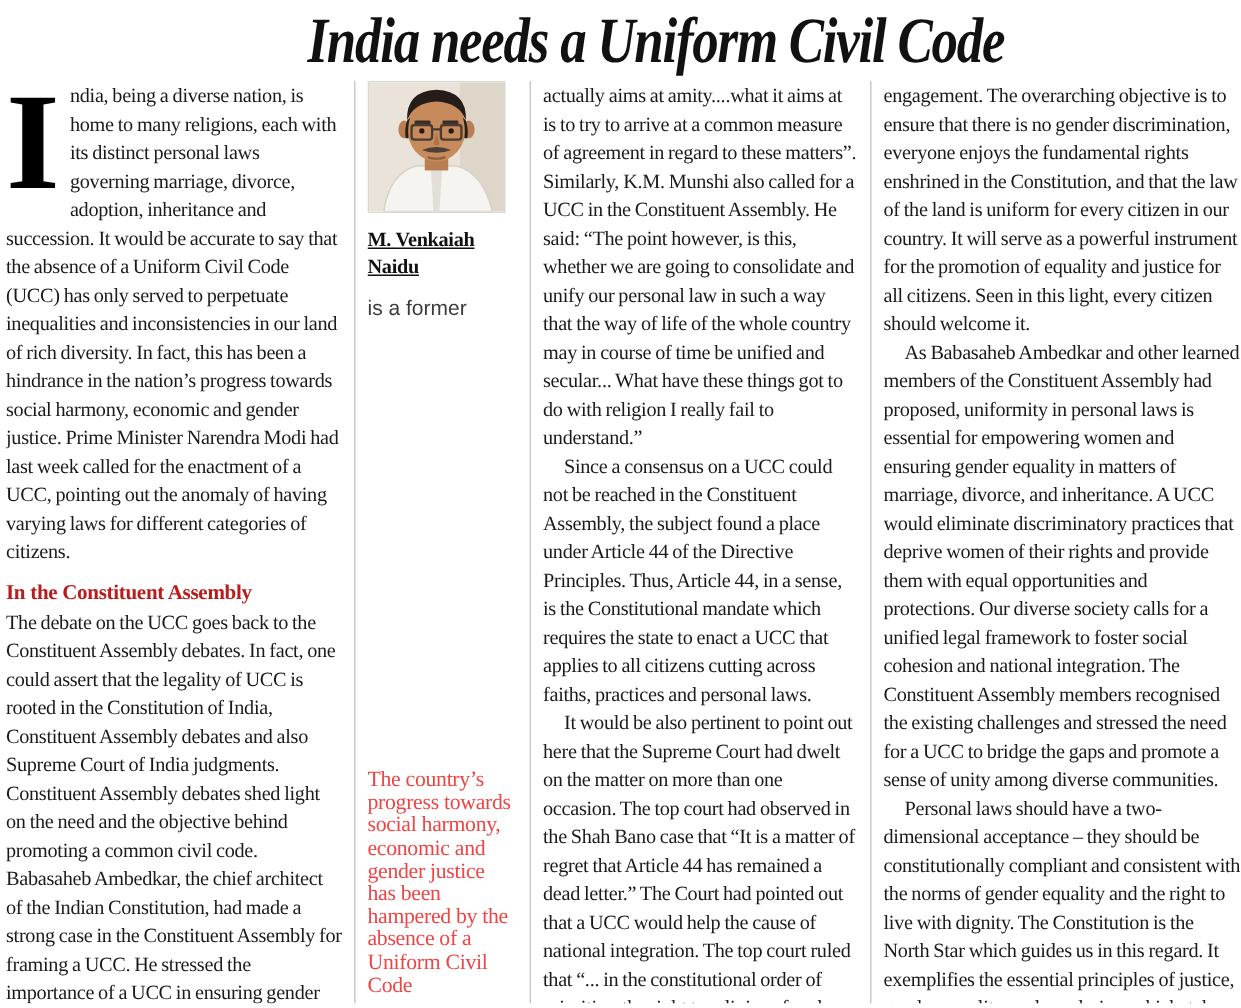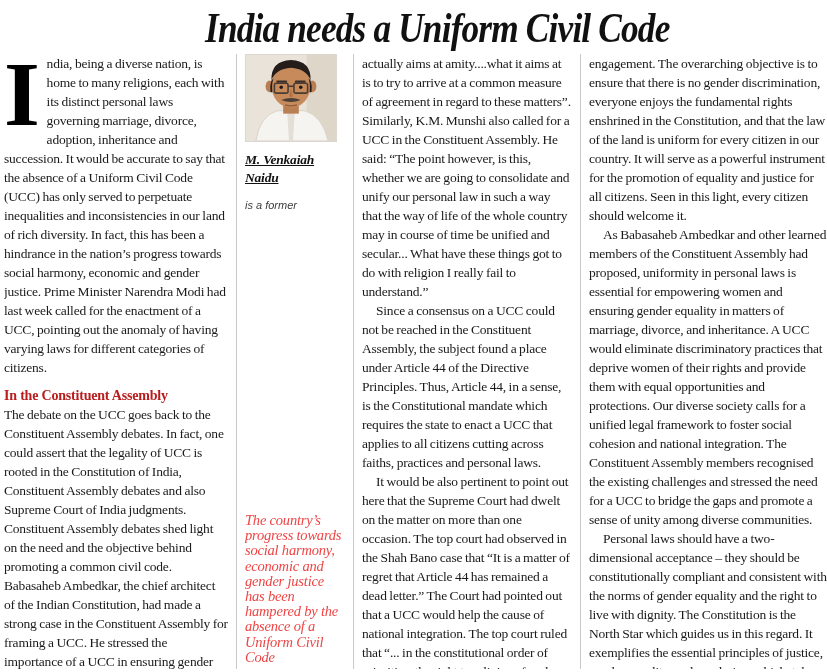--- a/index.html
+++ b/index.html
@@ -17,21 +17,21 @@
     margin: 0; font-family: "Liberation Serif", serif; font-style: italic;
     font-weight: bold; font-size: 43px; letter-spacing: -1px; color: #111;
     white-space: nowrap; transform: scaleX(0.82); transform-origin: center;
   }
   .cols {
     display: flex; align-items: stretch; height: 615px; padding-left: 4px;
     overflow: hidden;
   }
   .col { overflow: hidden; }
   .col-1 { width: 224px; }
-  .col-2 { width: 100px; display: flex; flex-direction: column; font-style: italic; }
+  .col-2 { width: 100px; display: flex; flex-direction: column; }
   .col-3 { width: 210px; }
   .col-4 { width: 238px; font-family: Liberation Serif, serif; }
   .vdiv { width: 1px; background: #c9c9c9; margin: 0 8px; }
   .col p {
     margin: 0; font-size: 13.5px; line-height: 19px; letter-spacing: -0.2px;
     word-spacing: -0.5px; text-align: left; color: #1a1a1a;
   }
   .col p.ind { text-indent: 14px; }
   .col h3 {
     margin: 9px 0 0 0; font-size: 14px; line-height: 19px; font-weight: bold;
@@ -46,21 +46,21 @@
     width: 92px; height: 88px; display: block; border: 1px solid #dcd7d0;
     box-sizing: border-box;
   }
   .author-name {
     display: block; margin-top: 9px; font-weight: bold; font-size: 13.5px;
     line-height: 18px; text-decoration: underline; color: #111;
     letter-spacing: -0.2px;
   }
   .author-role {
     margin-top: 11px; font-family: "Liberation Sans", sans-serif;
-    font-size: 11px; line-height: 15px; color: #3c3c3c;
+    font-size: 14px; line-height: 15px; color: #3c3c3c;
   }
   .author-role span { display: block; }
   .pull-quote {
     margin-top: auto; font-size: 14.5px; line-height: 15.2px;
     letter-spacing: -0.2px; color: #ef4444; padding-bottom: 4px;
   }
 </style>
 </head>
 <body>
 

